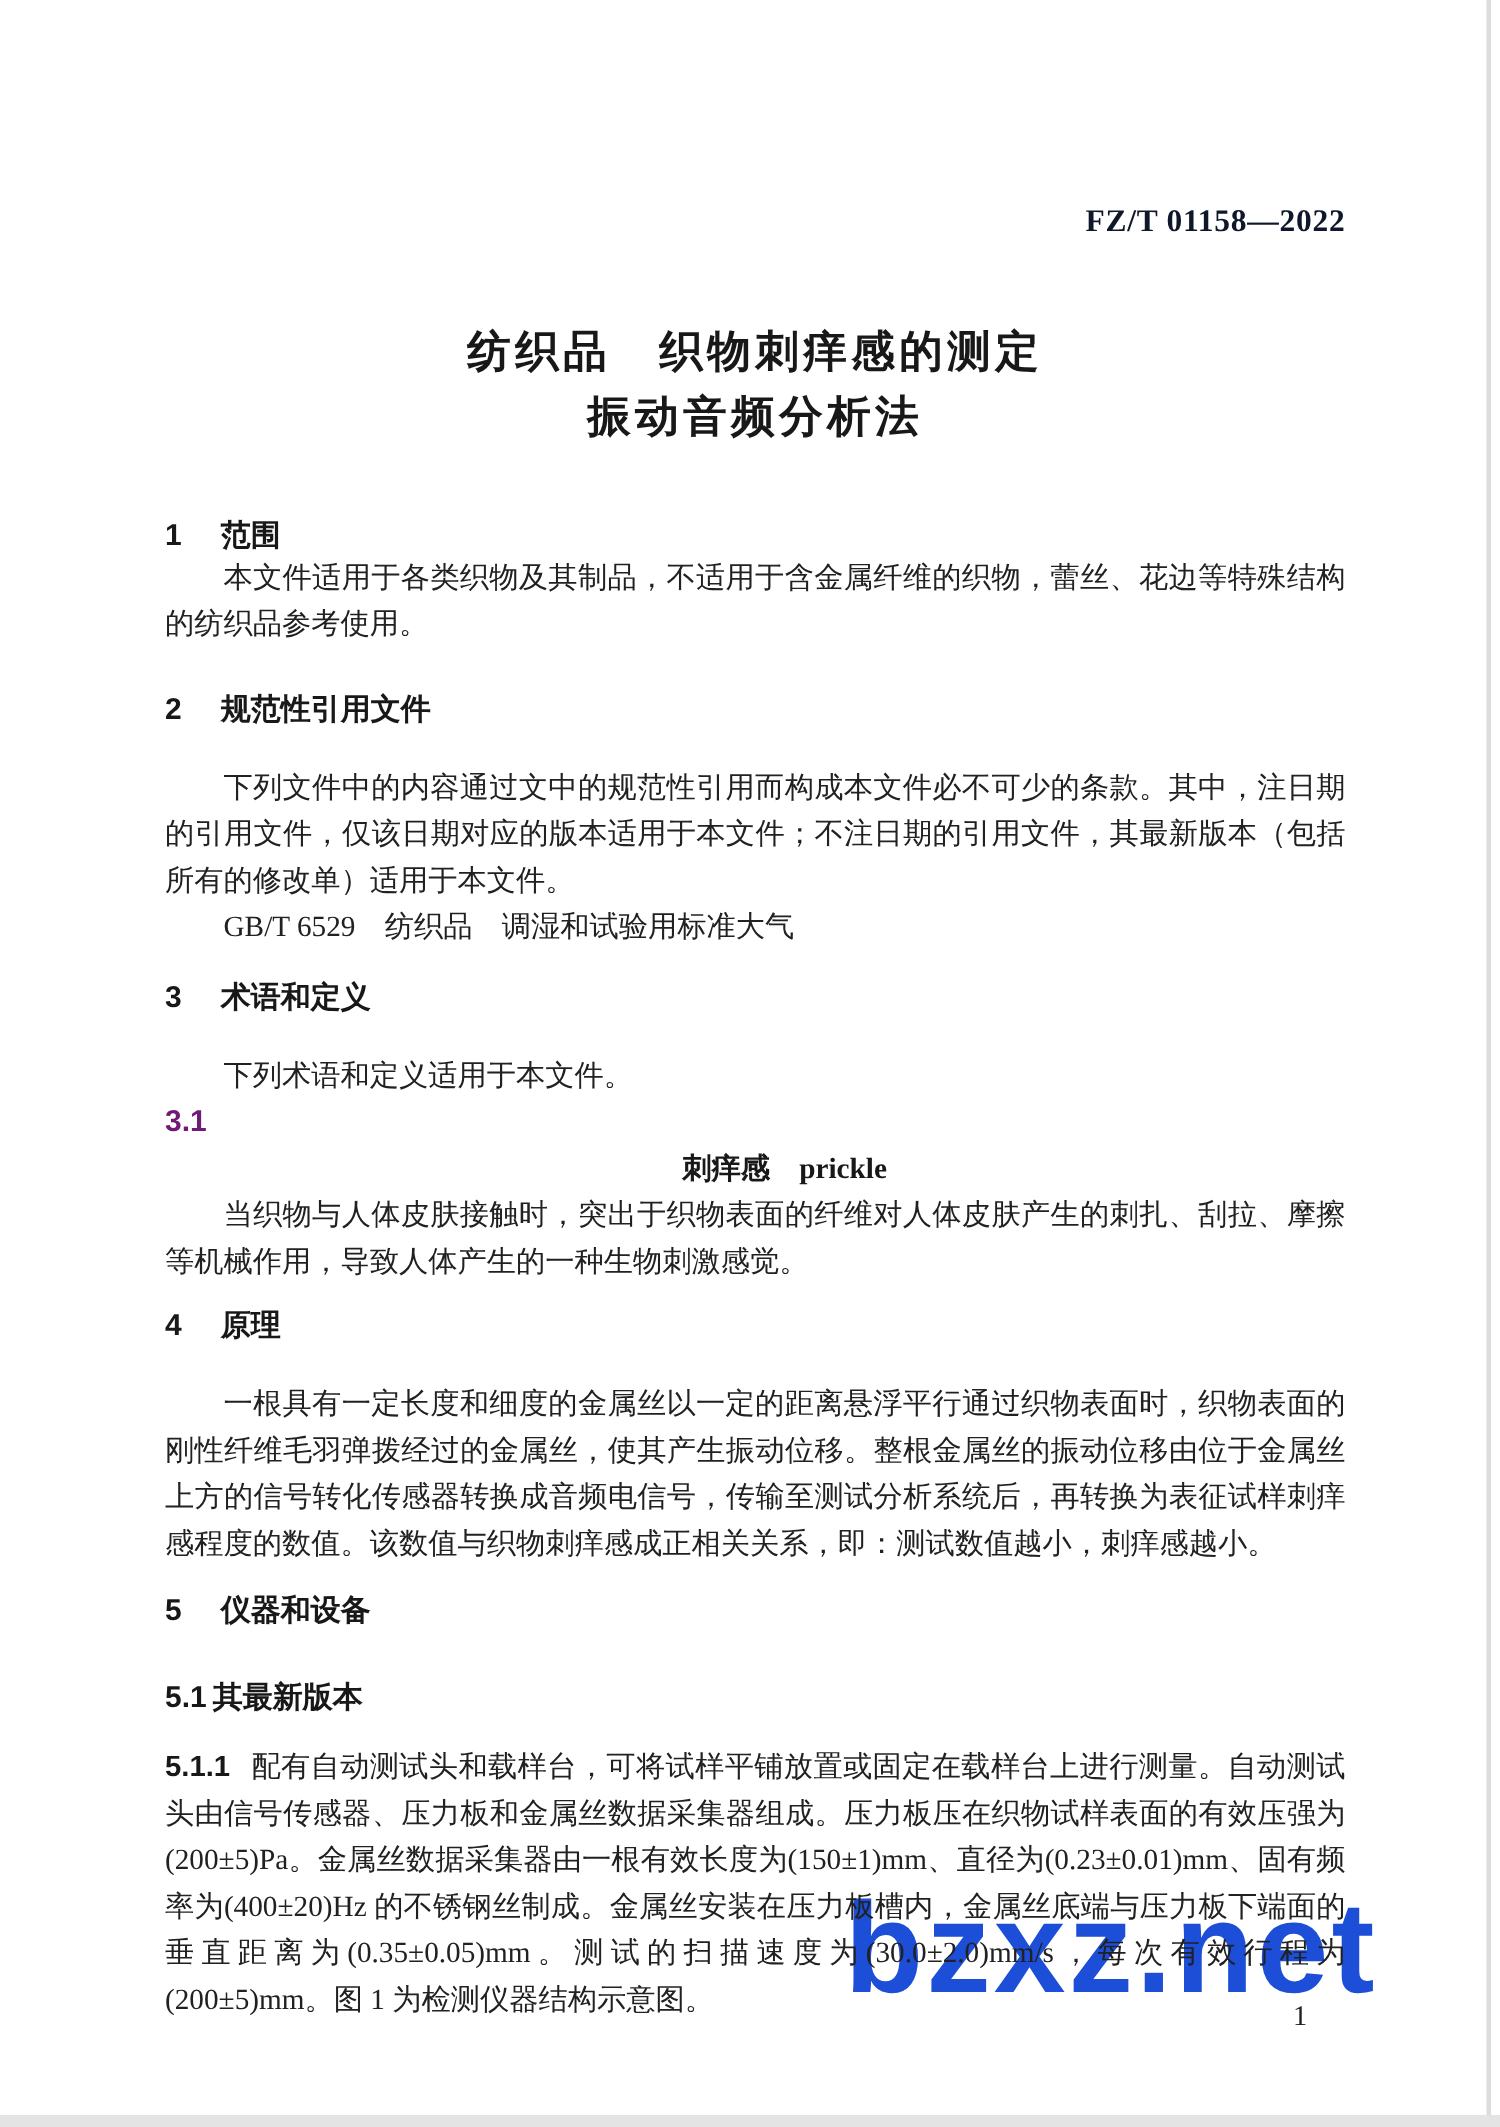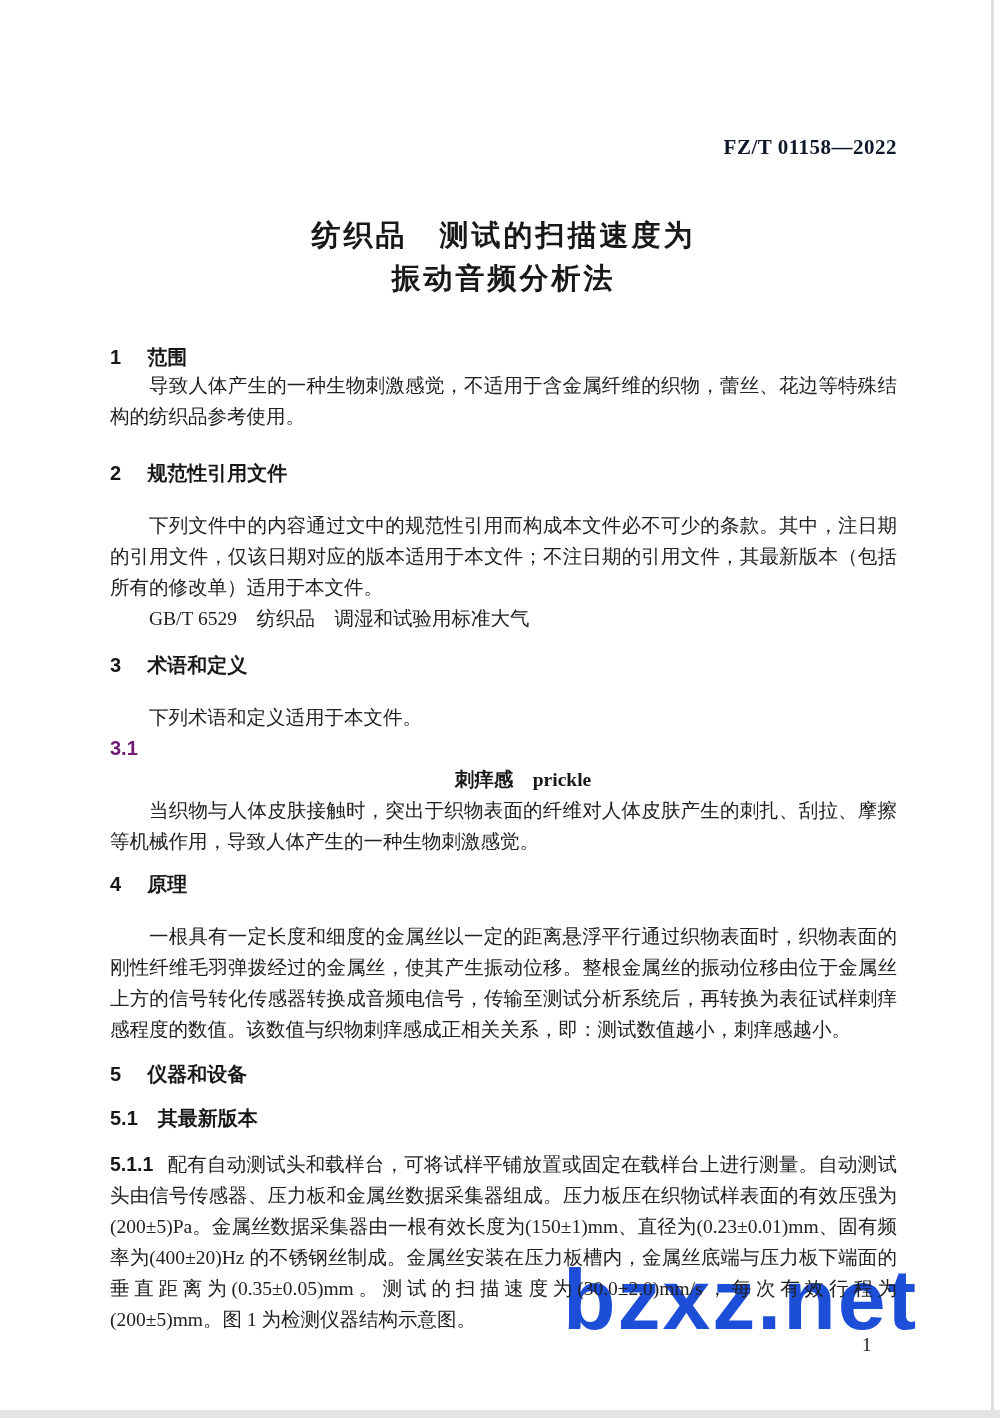--- a/index.html
+++ b/index.html
@@ -50,21 +50,21 @@
     font-weight: bold;
     font-size: 20px;
     line-height: 26px;
     color: #181818;
   }
   .sec-1 { margin-top: 44px; }
   .sec-2 { margin-top: 28px; }
   .sec-3 { margin-top: 18px; }
   .sec-4 { margin-top: 14px; }
   .sec-5 { margin-top: 16px; }
-  .sec-51 { margin-top: 18px; gap: 20px; }
+  .sec-51 { margin-top: 32px; gap: 4px; }
 
   .body-p {
     margin: 0;
     font-size: 19.5px;
     line-height: 31px;
     text-align: justify;
     color: #212121;
   }
   .indent { text-indent: 2em; }
   .mt26 { margin-top: 26px; }
@@ -145,29 +145,29 @@
 
 <div class="page">
 
   <div class="watermark">bzxz.net</div>
 
   <div class="content">
 
     <div class="doc-code">FZ/T 01158—2022</div>
 
     <div class="doc-title">
-      <div>纺织品　测试的扫描速度为</div>
+      <div>纺织品　织物刺痒感的测定</div>
       <div>振动音频分析法</div>
     </div>
 
     <div class="sec-h sec-1">
       <span>1</span>
       <span>范围</span>
     </div>
-    <p class="body-p indent">导致人体产生的一种生物刺激感觉，不适用于含金属纤维的织物，蕾丝、花边等特殊结构的纺织品参考使用。</p>
+    <p class="body-p indent">本文件适用于各类织物及其制品，不适用于含金属纤维的织物，蕾丝、花边等特殊结构的纺织品参考使用。</p>
 
     <div class="sec-h sec-2">
       <span>2</span>
       <span>规范性引用文件</span>
     </div>
     <p class="body-p indent mt24">下列文件中的内容通过文中的规范性引用而构成本文件必不可少的条款。其中，注日期的引用文件，仅该日期对应的版本适用于本文件；不注日期的引用文件，其最新版本（包括所有的修改单）适用于本文件。</p>
     <p class="body-p indent">GB/T 6529　纺织品　调湿和试验用标准大气</p>
 
     <div class="sec-h sec-3">
       <span>3</span>

